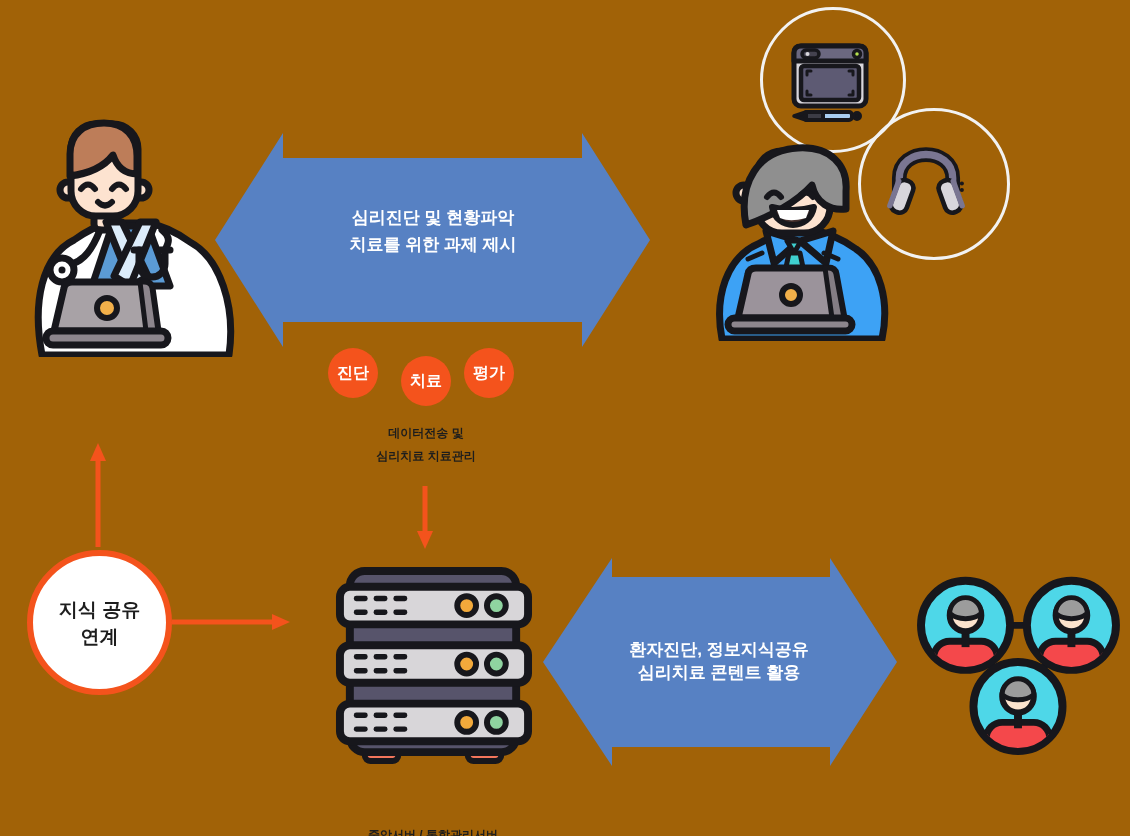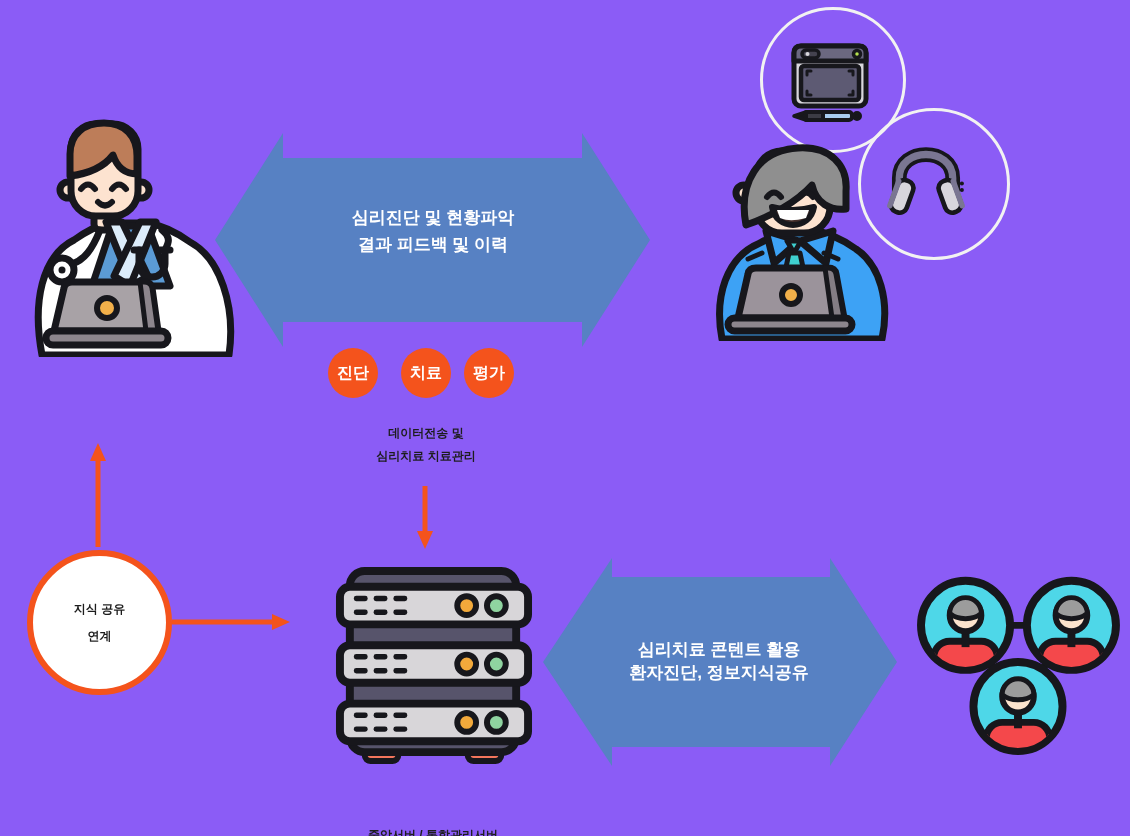--- a/index.html
+++ b/index.html
@@ -1,46 +1,46 @@
 <!DOCTYPE html>
 <html><head>
 <meta charset="utf-8">
 <style>
   html,body{margin:0;padding:0;background:#fff;}
-  .stage{position:relative;width:1130px;height:836px;background:#8b5cf6;overflow:hidden;
+  .stage{position:relative;width:1130px;height:836px;background:#a16207;overflow:hidden;
          font-family:"Liberation Sans","DejaVu Sans",sans-serif;}
   .abs{position:absolute;}
   .arrow-label{position:absolute;transform:translateX(-50%);font-weight:bold;color:#ffffff;
                text-align:center;font-size:17px;line-height:27px;white-space:nowrap;}
   .caption{position:absolute;transform:translateX(-50%);font-weight:bold;color:#1d1d1d;
            text-align:center;font-size:12px;line-height:23px;white-space:nowrap;}
   .badge{position:absolute;width:50px;height:50px;border-radius:50%;background:#f4531c;
          color:#ffffff;display:flex;align-items:center;justify-content:center;
          font-weight:bold;font-size:16px;}
   .kcircle{position:absolute;left:27px;top:550px;width:133px;height:133px;
            border:6px solid #f4531c;border-radius:50%;background:#ffffff;
            display:flex;flex-direction:column;align-items:center;justify-content:center;
-           font-weight:bold;font-size:12px;line-height:27px;color:#1d1d1d;text-align:center;}
+           font-weight:bold;font-size:19px;line-height:27px;color:#1d1d1d;text-align:center;}
   .faint-circle{position:absolute;border:3px solid #f2f2f2;border-radius:50%;background:transparent;}
   svg{display:block;}
 </style>
 </head>
 <body>
 
 <div class="stage">
 
   <div class="faint-circle" style="left:760px;top:7px;width:140px;height:140px;"></div>
   <div class="faint-circle" style="left:858px;top:108px;width:146px;height:146px;"></div>
 
   <svg class="abs" style="left:210px;top:128px;" width="445" height="224" viewBox="0 0 445 224">
     <polygon fill="#5781c3" points="5,112 73,5 73,30 372,30 372,5 440,112 372,219 372,194 73,194 73,219"></polygon>
   </svg>
   <div class="arrow-label" style="left:433px;top:204px;">
     <div>심리진단 및 현황파악</div>
-    <div>결과 피드백 및 이력</div>
+    <div>치료를 위한 과제 제시</div>
   </div>
 
   <svg class="abs" style="left:22px;top:110px;" width="220" height="247" viewBox="0 0 220 247">
     <g stroke="#17171c" stroke-width="7" stroke-linejoin="round" stroke-linecap="round">
 
       <path d="M 20 245 C 10 192 20 146 52 130 C 66 120 78 115 86 113 L 124 113
                C 140 115 154 122 168 132 C 198 148 214 196 207 245 Z" fill="#ffffff"></path>
 
       <rect x="72" y="94" width="24" height="26" rx="6" fill="#fde3d0"></rect>
 
@@ -147,21 +147,21 @@
       <rect x="-9" y="-18" width="18" height="36" rx="8" fill="#d8d6dc" stroke="#17171c" stroke-width="5"></rect>
       <path d="M 9 -14 L 9 14" stroke="#7a7692" stroke-width="6" stroke-linecap="round"></path>
     </g>
     <circle cx="89" cy="56" r="2.2" fill="#17171c"></circle>
     <circle cx="89" cy="63" r="2.2" fill="#17171c"></circle>
   </svg>
 
   <div class="badge" style="left:328px;top:348px;">
     <span>진단</span>
   </div>
-  <div class="badge" style="left:401px;top:348px;">
+  <div class="badge" style="left:401px;top:356px;">
     <span>치료</span>
   </div>
   <div class="badge" style="left:464px;top:348px;">
     <span>평가</span>
   </div>
 
   <div class="caption" style="left:426px;top:422px;">
     <div>데이터전송 및</div>
     <div>심리치료 치료관리</div>
   </div>
@@ -232,22 +232,22 @@
       </g>
     </g>
   </svg>
 
   <div class="caption" style="left:433px;top:824px;">중앙서버 / 통합관리서버</div>
 
   <svg class="abs" style="left:538px;top:553px;" width="364" height="218" viewBox="0 0 364 218">
     <polygon fill="#5781c3" points="5,109 74,5 74,24 292,24 292,5 359,109 292,213 292,194 74,194 74,213"></polygon>
   </svg>
   <div class="arrow-label" style="left:719px;top:638px;line-height:23px;">
+    <div>환자진단, 정보지식공유</div>
     <div>심리치료 콘텐트 활용</div>
-    <div>환자진단, 정보지식공유</div>
   </div>
 
   <svg class="abs" style="left:913px;top:563px;" width="208" height="193" viewBox="0 0 210 195">
     <defs>
       <clipPath id="npc1">
           <circle cx="53" cy="63" r="42"></circle>
         </clipPath>
       <clipPath id="npc2">
           <circle cx="160" cy="63" r="42"></circle>
         </clipPath>

